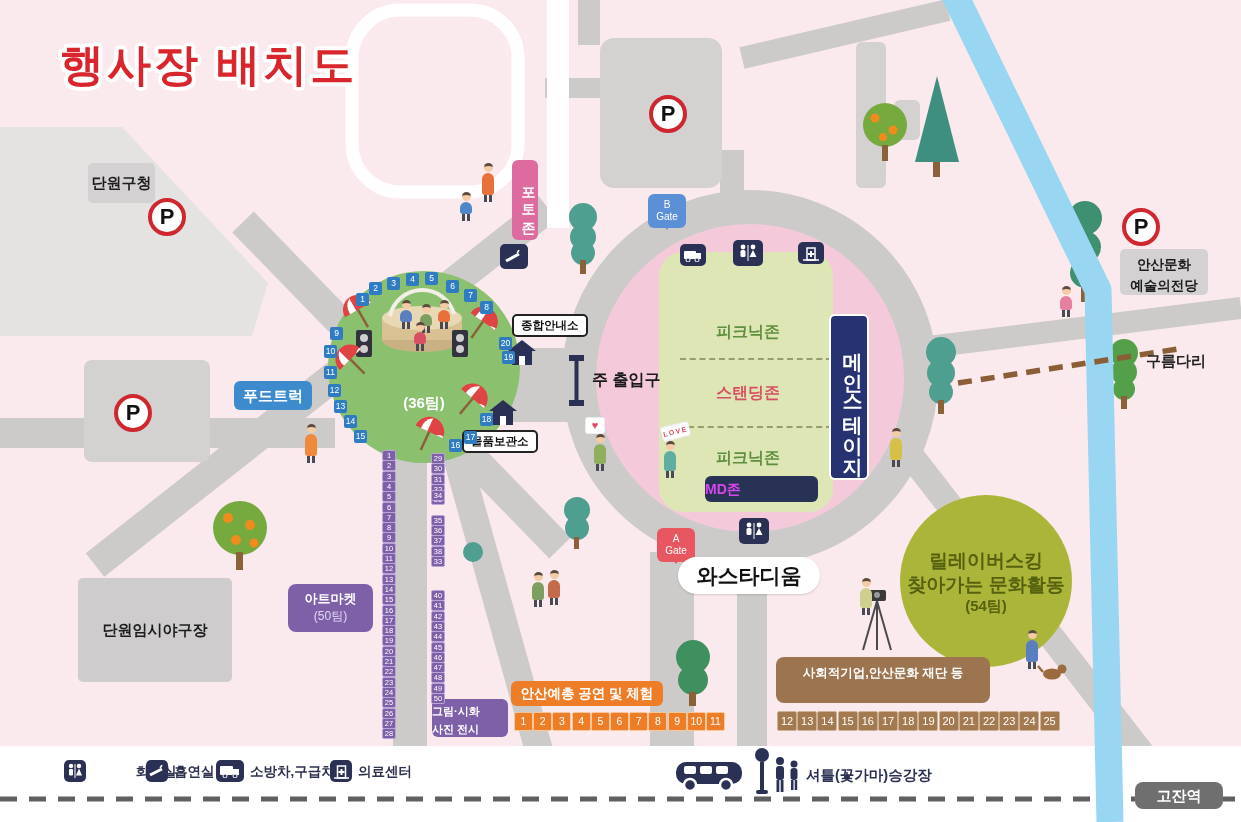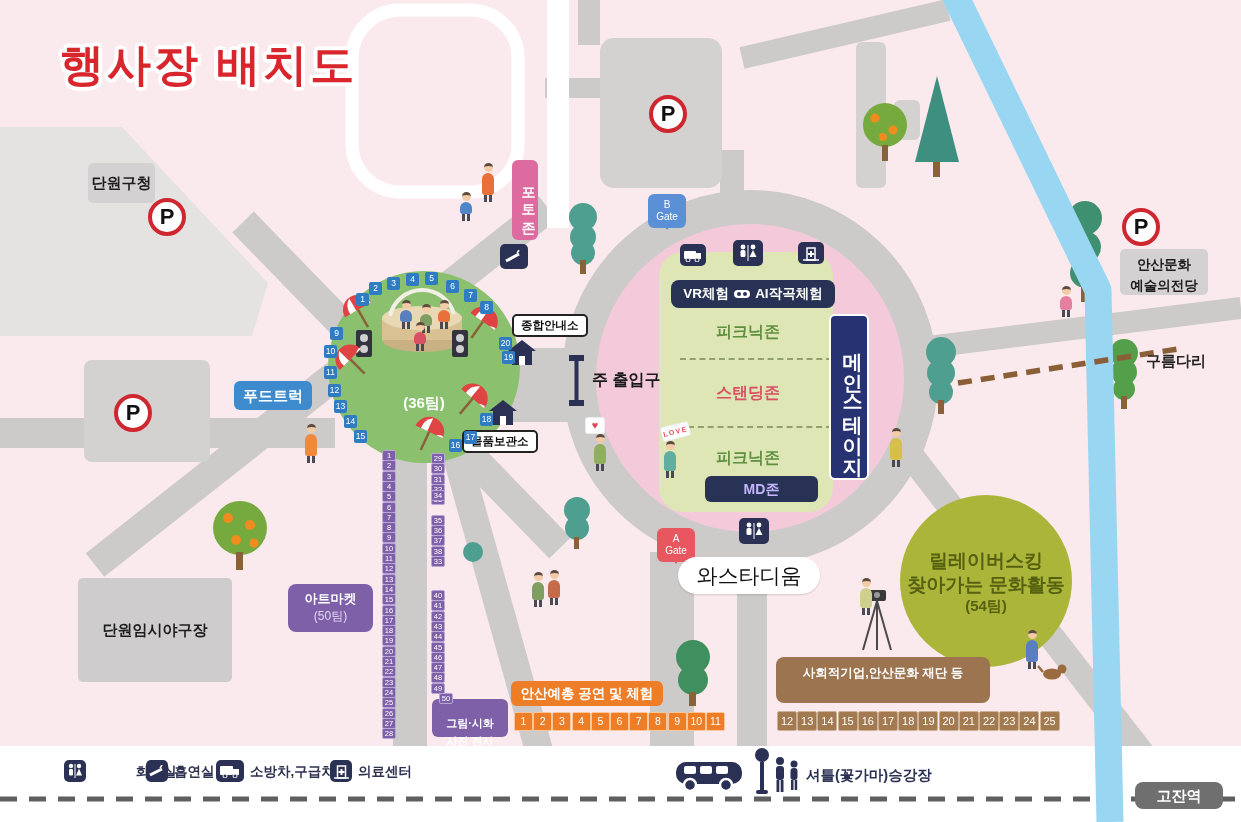--- a/index.html
+++ b/index.html
@@ -224,49 +224,40 @@
 </div>
 <div class="abs navybox" style="left:798px;top:242px;width:26px;height:22px;">
   <svg width="16" height="15">
         <rect x="4" y="2" width="8" height="12" fill="none" stroke="#fff" stroke-width="1.5"></rect>
         <rect x="7" y="5" width="2" height="6" fill="#fff"></rect>
         <rect x="5" y="7" width="6" height="2" fill="#fff"></rect>
         <line x1="0" y1="14" x2="16" y2="14" stroke="#fff" stroke-width="1.5"></line>
       </svg>
 </div>
 
-<div class="abs" style="left:671px;top:280px;width:164px;height:28px;background:#273254;border-radius:8px;color:#fff;font-weight:bold;font-size:13.5px;display:flex;align-items:center;justify-content:center;gap:5px;">
-  <span>VR체험</span>
-  <span><svg width="16" height="10">
-          <rect x="0" y="1" width="16" height="8" rx="4" fill="#fff"></rect>
-          <circle cx="5" cy="5" r="2" fill="#273254"></circle>
-          <circle cx="11" cy="5" r="2" fill="#273254"></circle>
-        </svg></span>
-  <span>AI작곡체험</span>
-</div>
 
 <div class="abs zone" style="top:322px;color:#5e8f3e;">피크닉존</div>
 <div class="abs dash" style="left:680px;top:358px;width:152px;"></div>
 <div class="abs zone" style="top:383px;color:#d75064;">스탠딩존</div>
 <div class="abs dash" style="left:688px;top:426px;width:144px;"></div>
 <div class="abs zone" style="top:448px;color:#5e8f3e;">피크닉존</div>
-<div class="abs" style="left:705px;top:476px;width:113px;height:26px;background:#273254;border-radius:6px;color:#c4b5fd;font-weight:bold;font-size:14px;text-align:center;line-height:26px;">MD존</div>
+<div class="abs" style="left:705px;top:476px;width:113px;height:26px;background:#273254;border-radius:6px;color:#d946ef;font-weight:bold;font-size:14px;text-align:left;line-height:26px;">MD존</div>
 <div class="abs navybox" style="left:739px;top:518px;width:30px;height:26px;">
   <svg width="22" height="18">
         <circle cx="6" cy="3" r="2.4" fill="#fff"></circle>
         <rect x="3.5" y="6" width="5" height="7" rx="1.5" fill="#fff"></rect>
         <line x1="11" y1="1" x2="11" y2="17" stroke="#fff" stroke-width="1"></line>
         <circle cx="16" cy="3" r="2.4" fill="#fff"></circle>
         <polygon points="16,6 12.5,13 19.5,13" fill="#fff"></polygon>
       </svg>
 </div>
 
 <div class="abs vtext" style="left:829px;top:314px;width:40px;height:166px;background:#273272;border:2px solid #fff;border-radius:6px;color:#fff;font-weight:bold;font-size:20px;text-align:center;box-sizing:border-box;padding-top:8px;letter-spacing:1px;">메인스테이지</div>
 
-<div class="abs" style="left:678px;top:557px;width:142px;height:37px;background:#fff;border-radius:19px;color:#111;font-weight:400;font-size:21px;text-align:center;line-height:37px;box-shadow:0 1px 2px rgba(0,0,0,0.15);">와스타디움</div>
+<div class="abs" style="left:678px;top:557px;width:142px;height:37px;background:#fff;border-radius:19px;color:#111;font-weight:700;font-size:21px;text-align:center;line-height:37px;box-shadow:0 1px 2px rgba(0,0,0,0.15);">와스타디움</div>
 
 <div class="abs" style="left:339px;top:394px;width:170px;text-align:center;color:#fff;font-weight:bold;font-size:15px;">(36팀)</div>
 
 <div class="abs" style="left:896px;top:572px;width:180px;text-align:center;color:#56610f;font-weight:bold;font-size:19px;">찾아가는 문화활동</div>
 <div class="abs" style="left:896px;top:548px;width:180px;text-align:center;color:#56610f;font-weight:bold;font-size:19px;">릴레이버스킹</div>
 <div class="abs" style="left:896px;top:597px;width:180px;text-align:center;color:#56610f;font-weight:bold;font-size:15px;">(54팀)</div>
 
 <div class="abs callout" style="left:512px;top:314px;">종합안내소</div>
 <div class="abs" style="left:508px;top:340px;">
   <svg width="28" height="26">
@@ -290,21 +281,21 @@
 </div>
 <div class="abs callout" style="left:462px;top:430px;">물품보관소</div>
 
 <div class="abs" style="left:234px;top:381px;width:78px;height:29px;background:#3d8bcc;border-radius:6px;color:#fff;font-weight:bold;font-size:15px;text-align:center;line-height:29px;">푸드트럭</div>
 
 <div class="abs" style="left:288px;top:584px;width:85px;height:48px;background:#7d60a8;border-radius:8px;text-align:center;color:#fff;padding-top:6px;box-sizing:border-box;">
   <div style="font-size:13px;font-weight:bold;">아트마켓</div>
   <div style="font-size:12px;color:#e2d6f2;">(50팀)</div>
 </div>
 
-<div class="abs" style="left:432px;top:699px;width:76px;height:38px;background:#7d60a8;border-radius:6px;text-align:center;color:#fff;font-size:11px;font-weight:bold;line-height:1.6;padding-top:16px;box-sizing:border-box;">
+<div class="abs" style="left:432px;top:699px;width:76px;height:38px;background:#7d60a8;border-radius:6px;text-align:left;color:#fff;font-size:11px;font-weight:bold;line-height:1.6;padding-top:4px;box-sizing:border-box;">
   <div>그림·시화</div>
   <div>사진 전시</div>
 </div>
 
 <div class="abs" style="left:511px;top:681px;width:152px;height:25px;background:#ee7d27;border-radius:6px;color:#fff;font-weight:bold;font-size:13.5px;text-align:center;line-height:25px;">안산예총 공연 및 체험</div>
 
 <div class="abs" style="left:776px;top:657px;width:214px;height:46px;background:#9c7450;border-radius:8px;color:#fff;font-weight:bold;font-size:12.5px;text-align:center;line-height:1.55;padding-top:7px;box-sizing:border-box;">
   <div>사회적기업,안산문화 재단 등</div>
 </div>
 
@@ -446,21 +437,21 @@
     <div class="chip purple" style="left: 431px; top: 590px;">40</div>
     <div class="chip purple" style="left: 431px; top: 600.3px;">41</div>
     <div class="chip purple" style="left: 431px; top: 610.6px;">42</div>
     <div class="chip purple" style="left: 431px; top: 620.9px;">43</div>
     <div class="chip purple" style="left: 431px; top: 631.2px;">44</div>
     <div class="chip purple" style="left: 431px; top: 641.5px;">45</div>
     <div class="chip purple" style="left: 431px; top: 651.8px;">46</div>
     <div class="chip purple" style="left: 431px; top: 662.1px;">47</div>
     <div class="chip purple" style="left: 431px; top: 672.4px;">48</div>
     <div class="chip purple" style="left: 431px; top: 682.7px;">49</div>
-    <div class="chip purple" style="left: 431px; top: 693px; margin-left: 8px;">50</div>
+    <div class="chip purple" style="left: 431px; top: 693px;">50</div>
     <div class="chip orange" style="left: 514px; top: 712px;">1</div>
     <div class="chip orange" style="left: 533.2px; top: 712px;">2</div>
     <div class="chip orange" style="left: 552.4px; top: 712px;">3</div>
     <div class="chip orange" style="left: 571.6px; top: 712px;">4</div>
     <div class="chip orange" style="left: 590.8px; top: 712px;">5</div>
     <div class="chip orange" style="left: 610px; top: 712px;">6</div>
     <div class="chip orange" style="left: 629.2px; top: 712px;">7</div>
     <div class="chip orange" style="left: 648.4px; top: 712px;">8</div>
     <div class="chip orange" style="left: 667.6px; top: 712px;">9</div>
     <div class="chip orange" style="left: 686.8px; top: 712px;">10</div>

